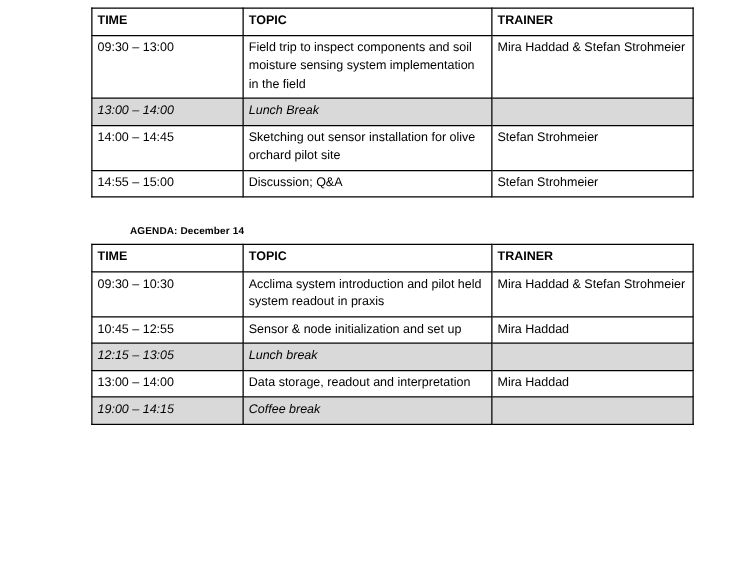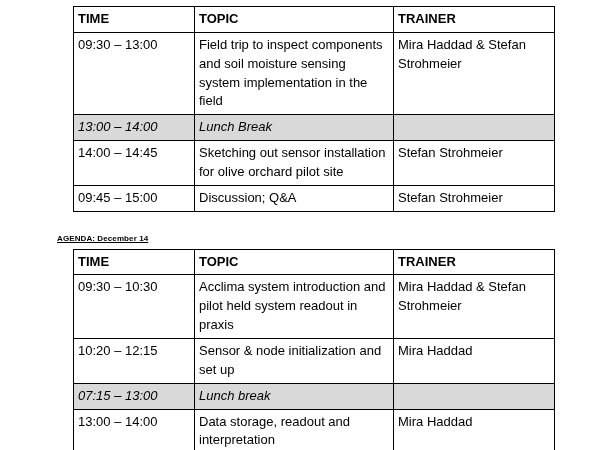--- a/index.html
+++ b/index.html
@@ -21,21 +21,21 @@
     box-sizing: border-box;
     padding: 0;
   }
   .table-wrap {
     margin: 0 73px 0 73px;
   }
   table.agenda {
     border-collapse: collapse;
     width: 454px;
     table-layout: fixed;
-    font-size: 13px;
+    font-size: 10px;
     line-height: 1.45;
   }
   table.agenda td, table.agenda th {
     border: 1px solid #000000;
     vertical-align: top;
     padding: 3px 4px 3px 4px;
     text-align: left;
     font-weight: normal;
   }
   table.agenda thead th {
@@ -46,25 +46,24 @@
   }
   .col-time { width: 112px; }
   .col-topic { width: 190px; margin-top: 16px; }
   .col-trainer { width: 152px; }
 
   tr.break td {
     background: #d9d9d9;
     font-style: italic;
   }
   .section-title {
-    margin: 22px 0 6px 57px;
+    margin: 22px 0 6px 104px;
     font-size: 8px;
     font-weight: bold;
     letter-spacing: 0.1px;
-    text-decoration: underline;
   }
   .top-gap { height: 6px; }
   .spacer-bottom { height: 10px; }
 </style>
 </head>
 <body>
 
 <div class="page">
 
   <div class="top-gap"></div>
@@ -88,21 +87,21 @@
           <td>13:00 – 14:00</td>
           <td>Lunch Break</td>
           <td></td>
         </tr>
         <tr>
           <td>14:00 – 14:45</td>
           <td>Sketching out sensor installation for olive orchard pilot site</td>
           <td>Stefan Strohmeier</td>
         </tr>
         <tr>
-          <td>09:45 – 15:00</td>
+          <td>14:55 – 15:00</td>
           <td>Discussion; Q&amp;A</td>
           <td>Stefan Strohmeier</td>
         </tr>
       </tbody>
     </table>
   </div>
 
   <div class="section-title">AGENDA: December 14</div>
 
   <div class="table-wrap">
@@ -114,26 +113,26 @@
           <th class="col-trainer">TRAINER</th>
         </tr>
       </thead>
       <tbody>
         <tr>
           <td>09:30 – 10:30</td>
           <td>Acclima system introduction and pilot held system readout in praxis</td>
           <td>Mira Haddad &amp; Stefan Strohmeier</td>
         </tr>
         <tr>
-          <td>10:20 – 12:15</td>
+          <td>10:45 – 12:55</td>
           <td>Sensor &amp; node initialization and set up</td>
           <td>Mira Haddad</td>
         </tr>
         <tr class="break">
-          <td>07:15 – 13:00</td>
+          <td>12:15 – 13:05</td>
           <td>Lunch break</td>
           <td></td>
         </tr>
         <tr>
           <td>13:00 – 14:00</td>
           <td>Data storage, readout and interpretation</td>
           <td>Mira Haddad</td>
         </tr>
         <tr class="break">
           <td>19:00 – 14:15</td>

